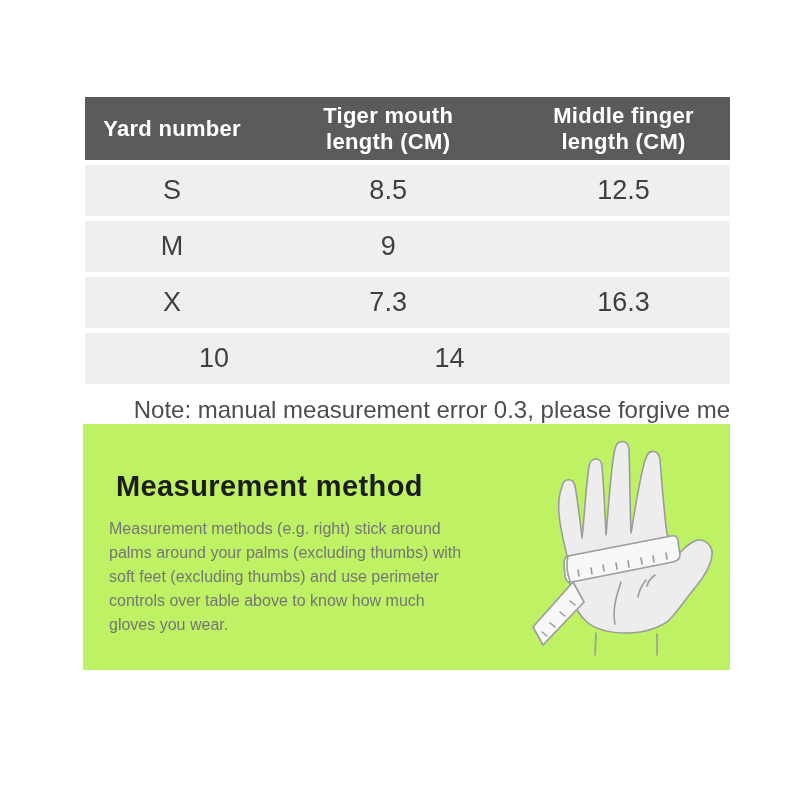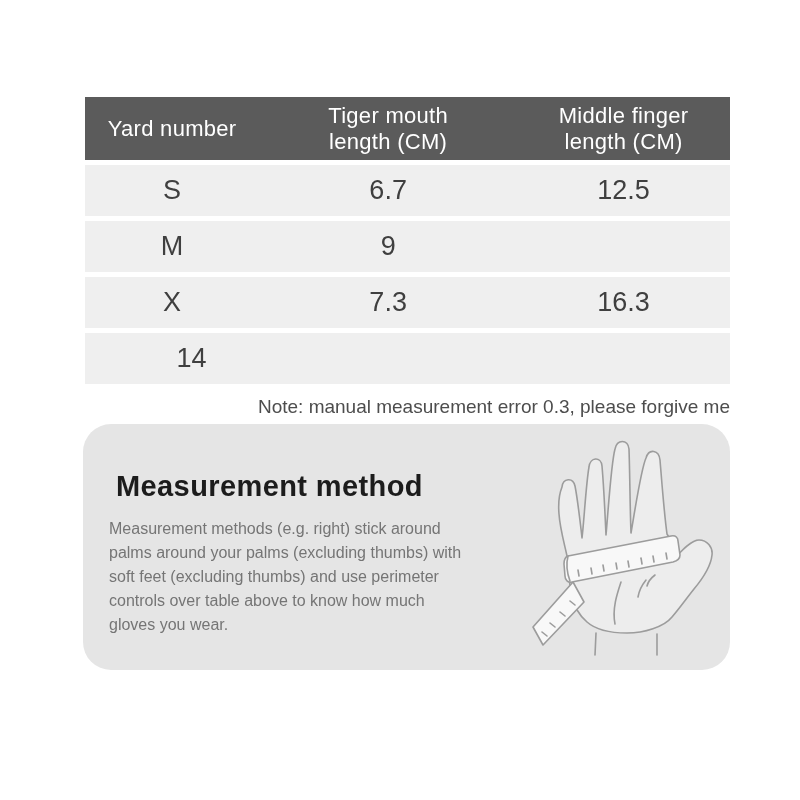--- a/index.html
+++ b/index.html
@@ -7,43 +7,43 @@
     position:relative;
     width:800px;height:800px;
     background:#ffffff;
     font-family:"Liberation Sans", sans-serif;
     overflow:hidden;
   }
   
   .size-table{position:absolute;left:85px;top:97px;width:645px;}
   .thead{
     display:flex;align-items:center;
-    height:63px;background:#5b5b5b;color:#ffffff;
+    height:63px;background:#5b5b5b;color:#ffffff;font-weight:bold;
   }
   .th{
     text-align:center;font-size:22px;line-height:26px;
     white-space:pre-line;letter-spacing:0.3px;
   }
   .tr{
     display:flex;align-items:center;
     height:51px;margin-top:5px;background:#efefef;color:#3f3f3f;
   }
   .td{text-align:center;font-size:27px;}
   .col1{width:27%;}
   .col2{width:40%;}
   .col3{width:33%;}
   
   .note{
     position:absolute;top:396px;right:70px;
-    font-size:19px;color:#4d4d4d;
+    font-size:24px;color:#4d4d4d;
   }
   
   .method-box{
     position:absolute;left:83px;top:424px;
-    width:647px;height:246px;background:#e5e5e5;border-radius:28px;
+    width:647px;height:246px;background:#bef264;
   }
   .method-title{
     position:absolute;left:33px;top:46px;
     font-size:29px;font-weight:bold;color:#1c1c1c;letter-spacing:0.4px;
   }
   .method-desc{
     position:absolute;left:26px;top:93px;
     font-size:16px;line-height:24px;color:#757575;
     white-space:pre-line;
   }
@@ -61,33 +61,34 @@
     <div class="thead">
       <div class="th col1">Yard number</div>
       <div class="th col2">Tiger mouth
 length (CM)</div>
       <div class="th col3">Middle finger
 length (CM)</div>
     </div>
 
     <div class="tr">
       <div class="td col1">S</div>
-      <div class="td col2">6.7</div>
+      <div class="td col2">8.5</div>
       <div class="td col3">12.5</div>
     </div>
     <div class="tr">
       <div class="td col1">M</div>
       <div class="td col2">9</div>
     </div>
     <div class="tr">
       <div class="td col1">X</div>
       <div class="td col2">7.3</div>
       <div class="td col3">16.3</div>
     </div>
     <div class="tr">
+      <div class="td col2">10</div>
       <div class="td col3">14</div>
     </div>
   </div>
 
   <div class="note">Note: manual measurement error 0.3, please forgive me</div>
 
   <div class="method-box">
     <div class="method-title">Measurement method</div>
     <div class="method-desc">Measurement methods (e.g. right) stick around
 palms around your palms (excluding thumbs) with

